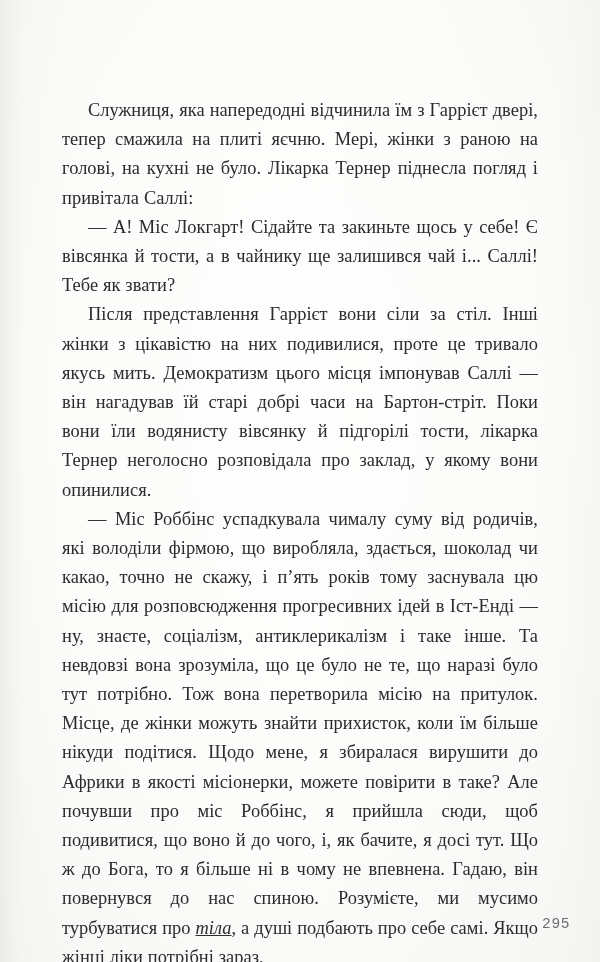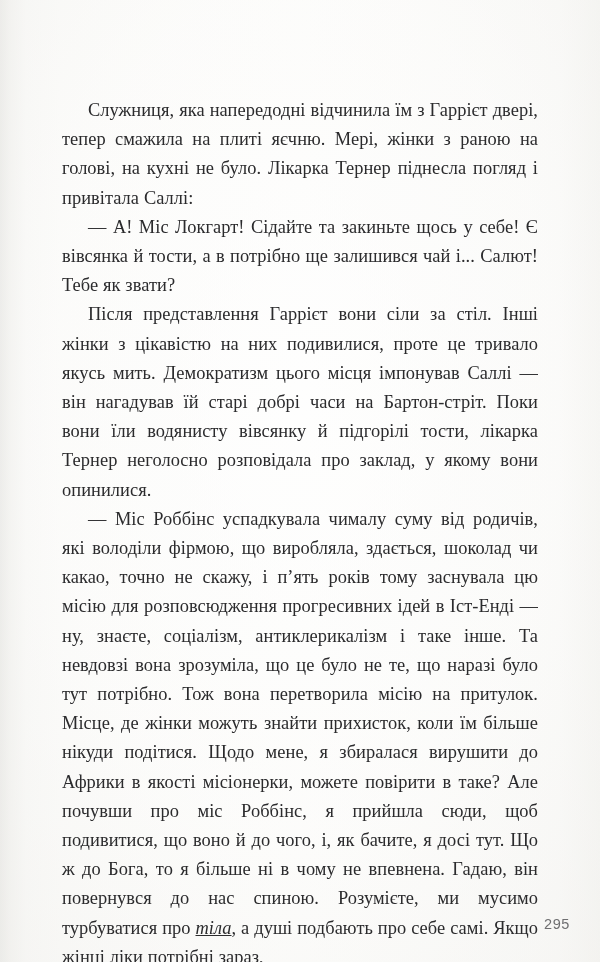--- a/index.html
+++ b/index.html
@@ -64,38 +64,38 @@
 
   em.emph {
     font-style: italic;
     text-decoration: underline;
   }
 
   .folio {
     position: absolute;
     right: 62px;
     bottom: 30px;
-    font-family: Liberation Sans, sans-serif;
+    font-family: Liberation Mono, monospace;
     font-size: 14.5px;
     color: #6e6e70;
     letter-spacing: 0.6px;
   }
 </style>
 </head>
 <body>
 
 <div class="page">
 
   <div class="paper-tint"></div>
 
   <div class="text-block">
 
     <p class="body-par">Служниця, яка напередодні відчинила їм з Гаррієт двері, тепер смажила на плиті яєчню. Мері, жінки з раною на голові, на кухні не було. Лікарка Тернер піднесла погляд і привітала Саллі:</p>
 
-    <p class="body-par">— А! Міс Локгарт! Сідайте та закиньте щось у себе! Є вівсянка й тости, а в потрібно ще залишився чай і... Салют! Тебе як звати?</p>
+    <p class="body-par">— А! Міс Локгарт! Сідайте та закиньте щось у себе! Є вівсянка й тости, а в чайнику ще залишився чай і... Саллі! Тебе як звати?</p>
 
     <p class="body-par">Після представлення Гаррієт вони сіли за стіл. Інші жінки з цікавістю на них подивилися, проте це тривало якусь мить. Демократизм цього місця імпонував Саллі — він нагадував їй старі добрі часи на Бартон-стріт. Поки вони їли водянисту вівсянку й підгорілі тости, лікарка Тернер неголосно розповідала про заклад, у якому вони опинилися.</p>
 
     <p class="body-par">
       <span>— Міс Роббінс успадкувала чималу суму від родичів, які володіли фірмою, що виробляла, здається, шоколад чи какао, точно не скажу, і п’ять років тому заснувала цю місію для розповсюдження прогресивних ідей в Іст-Енді — ну, знаєте, соціалізм, антиклерикалізм і таке інше. Та невдовзі вона зрозуміла, що це було не те, що наразі було тут потрібно. Тож вона перетворила місію на притулок. Місце, де жінки можуть знайти прихисток, коли їм більше нікуди подітися. Щодо мене, я збиралася вирушити до Африки в якості місіонерки, можете повірити в таке? Але почувши про міс Роббінс, я прийшла сюди, щоб подивитися, що воно й до чого, і, як бачите, я досі тут. Що ж до Бога, то я більше ні в чому не впевнена. Гадаю, він повернувся до нас спиною. Розумієте, ми мусимо турбуватися про </span><em class="emph">тіла</em><span>, а душі подбають про себе самі. Якщо жінці ліки потрібні зараз,</span>
     </p>
 
   </div>
 
   <div class="folio">295</div>

